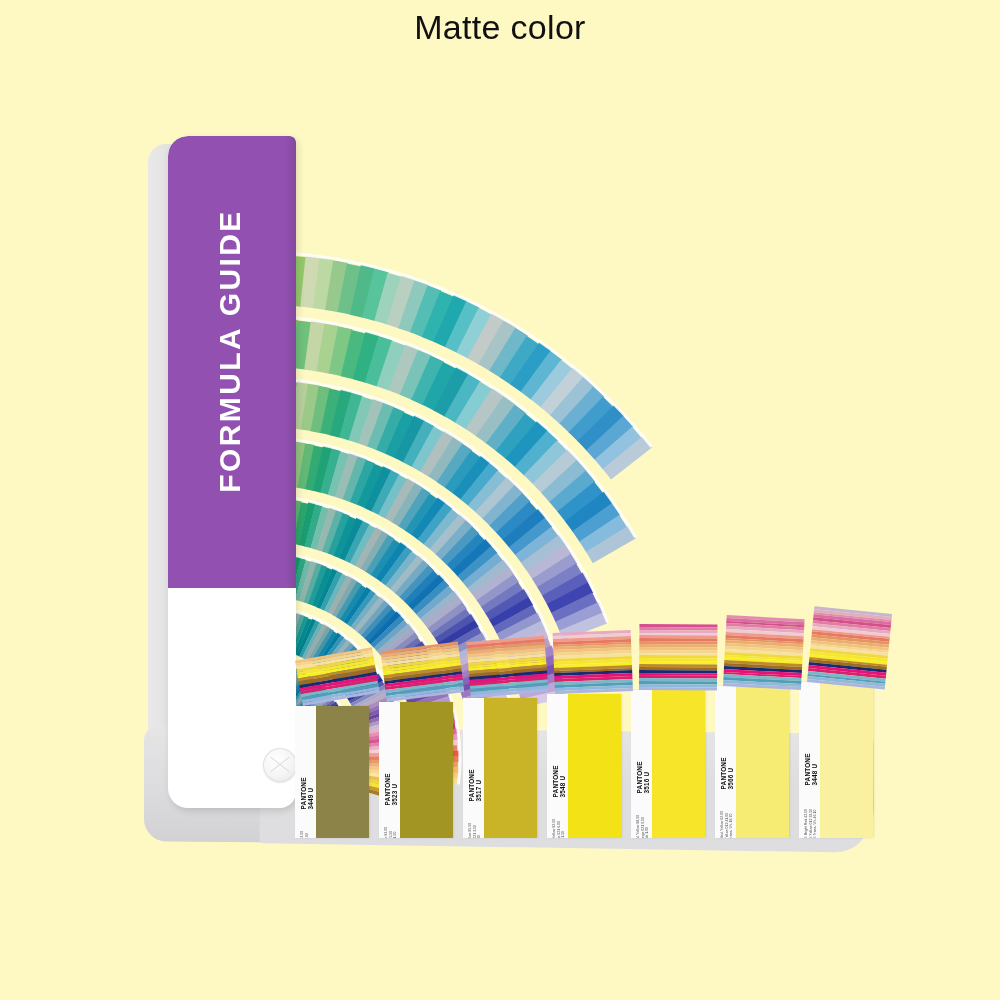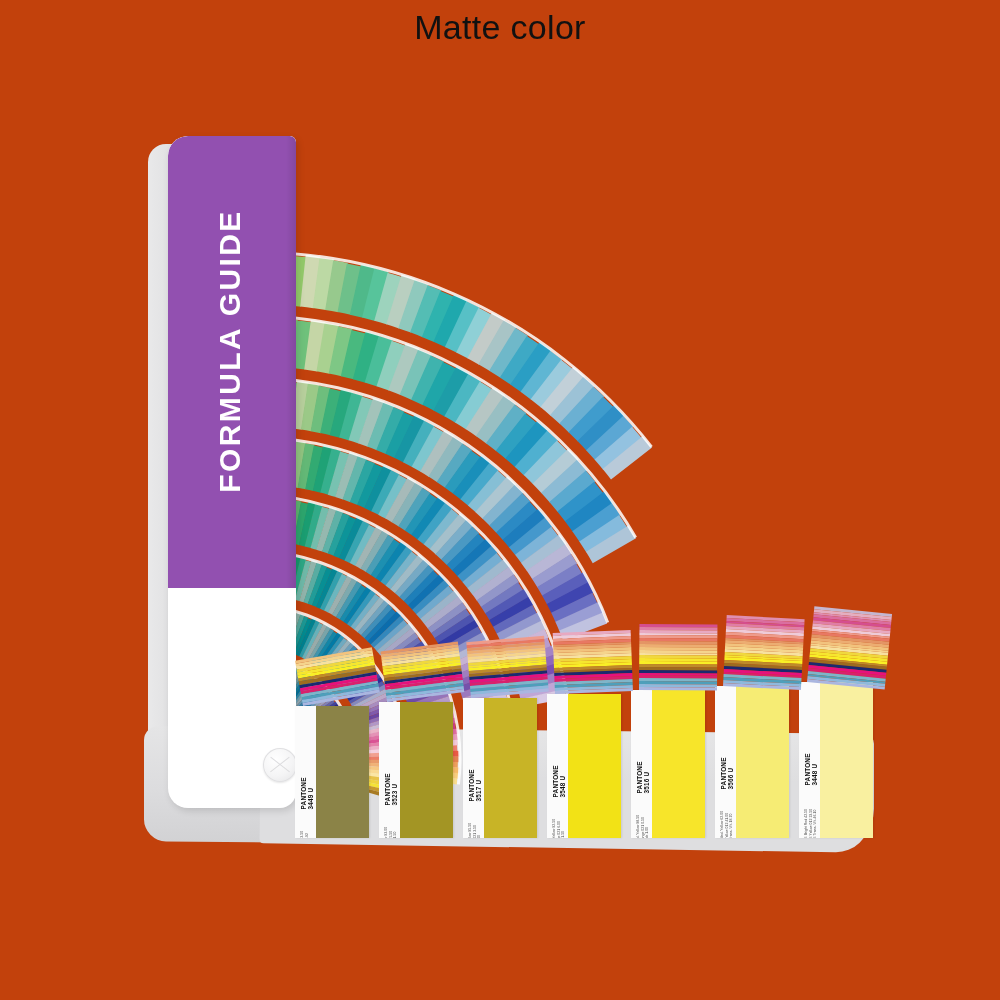--- a/index.html
+++ b/index.html
@@ -3,21 +3,21 @@
 <meta charset="utf-8">
 <style>
   html,body{margin:0;padding:0;}
   body{
     width:1000px;height:1000px;
     background:#ffffff;
     font-family:"Liberation Sans", sans-serif;
     overflow:hidden;
     position:relative;
   }
-  #stage{position:absolute;left:0;top:0;width:1000px;height:1000px;background:#c2410c;}
+  #stage{position:absolute;left:0;top:0;width:1000px;height:1000px;background:#fef9c3;}
 
   
   .title{
     position:absolute;left:0;top:8px;width:1000px;
     text-align:center;
     font-size:34px;
     font-weight:400;
     color:#111;
     letter-spacing:.3px;
     font-family:"Liberation Sans", sans-serif;

